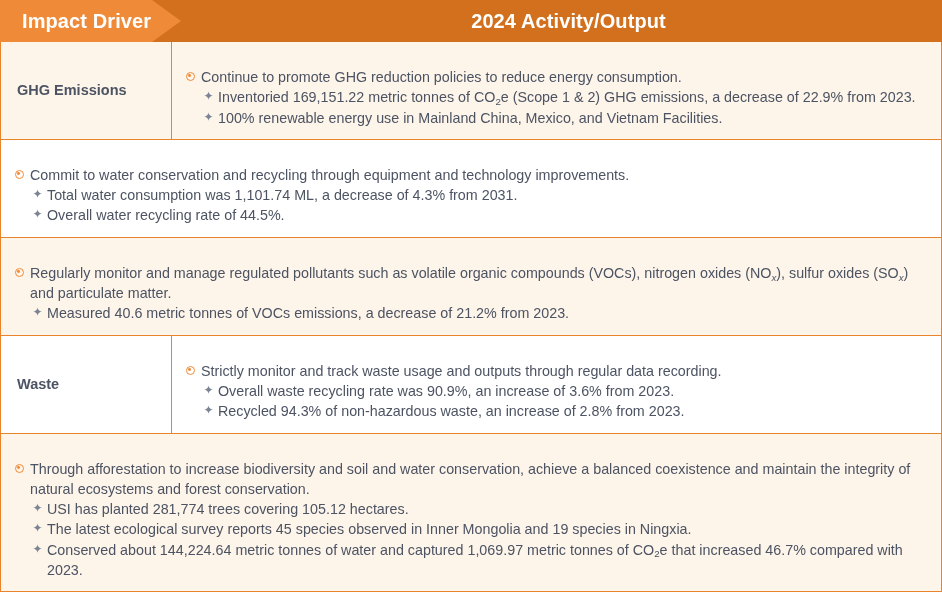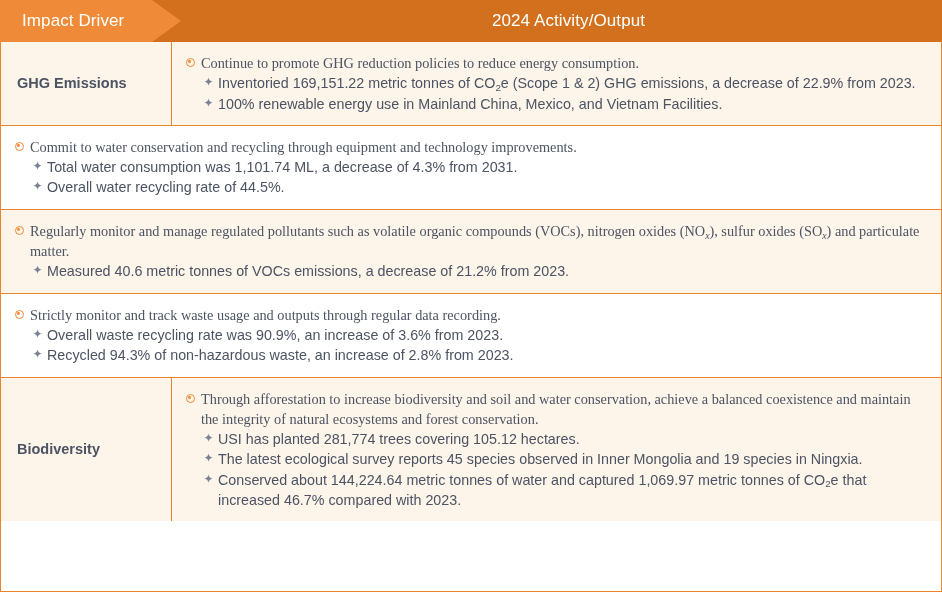--- a/index.html
+++ b/index.html
@@ -40,22 +40,22 @@
     background: #ef8b38;
     -webkit-clip-path: polygon(0 0, 152px 0, 181px 50%, 152px 100%, 0 100%);
     clip-path: polygon(0 0, 152px 0, 181px 50%, 152px 100%, 0 100%);
   }
   .th-label {
     position: absolute;
     top: 0;
     height: 36px;
     line-height: 42px;
     color: #ffffff;
-    font-weight: normal;
-    font-size: 17px;
+    font-weight: bold;
+    font-size: 20px;
     letter-spacing: 0.1px;
     white-space: nowrap;
   }
   .th-driver { left: 22px; }
   .th-activity {
     left: 188px;
     right: 0;
     width: 761px;
     text-align: center;
   }
@@ -107,21 +107,21 @@
   }
 
   
   .b-main, .b-sub {
     display: flex;
     align-items: flex-start;
     font-size: 14.3px;
     line-height: 1.42;
     color: #4c5362;
   }
-  .b-main { margin: 0 0 0 0; font-family: Liberation Serif, serif; }
+  .b-main { margin: 14px 0 0 0; }
   .b-sub  { margin: 0 0 0 17px; }
 
   .bullet-ring {
     flex: 0 0 auto;
     width: 9px;
     height: 9px;
     border: 1.6px solid #ef8b38;
     border-radius: 50%;
     position: relative;
     margin: 5px 6px 0 0;
@@ -212,39 +212,39 @@
             <span class="bullet-ring"></span>
             <span class="b-text">Regularly monitor and manage regulated pollutants such as volatile organic compounds (VOCs), nitrogen oxides (NO<sub class="ital">x</sub>), sulfur oxides (SO<sub class="ital">x</sub>) and particulate matter.</span>
           </div>
           <div class="b-sub">
             <span class="bullet-star">✦</span>
             <span class="b-text">Measured 40.6 metric tonnes of VOCs emissions, a decrease of 21.2% from 2023.</span>
           </div>
         </div>
       </div>
       <div class="row white">
+        <div class="cell-driver">
+          <div class="driver-label">Waste</div>
+        </div>
         <div class="cell-content">
           <div class="b-main">
             <span class="bullet-ring"></span>
             <span class="b-text">Strictly monitor and track waste usage and outputs through regular data recording.</span>
           </div>
           <div class="b-sub">
             <span class="bullet-star">✦</span>
             <span class="b-text">Overall waste recycling rate was 90.9%, an increase of 3.6% from 2023.</span>
           </div>
           <div class="b-sub">
             <span class="bullet-star">✦</span>
             <span class="b-text">Recycled 94.3% of non-hazardous waste, an increase of 2.8% from 2023.</span>
           </div>
         </div>
       </div>
       <div class="row cream">
-        <div class="cell-driver">
-          <div class="driver-label">Biodiversity</div>
-        </div>
         <div class="cell-content">
           <div class="b-main">
             <span class="bullet-ring"></span>
             <span class="b-text">Through afforestation to increase biodiversity and soil and water conservation, achieve a balanced coexistence and maintain the integrity of natural ecosystems and forest conservation.</span>
           </div>
           <div class="b-sub">
             <span class="bullet-star">✦</span>
             <span class="b-text">USI has planted 281,774 trees covering 105.12 hectares.</span>
           </div>
           <div class="b-sub">

